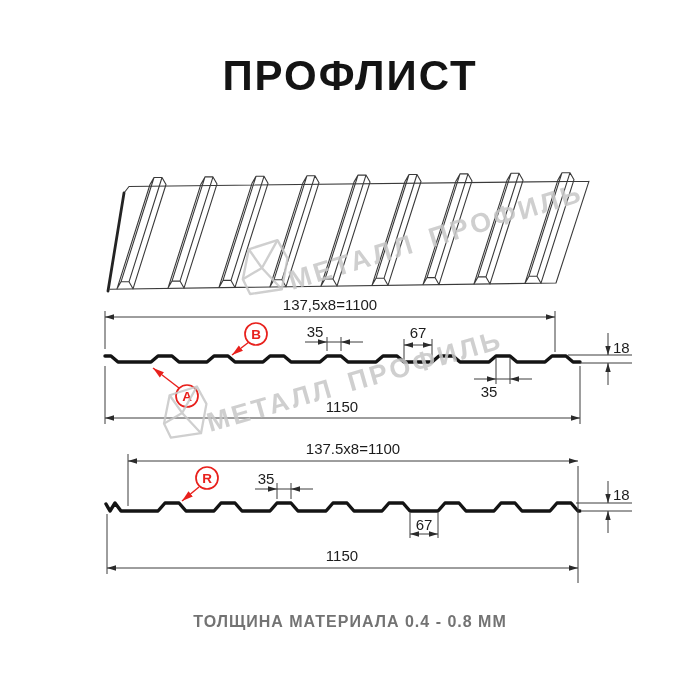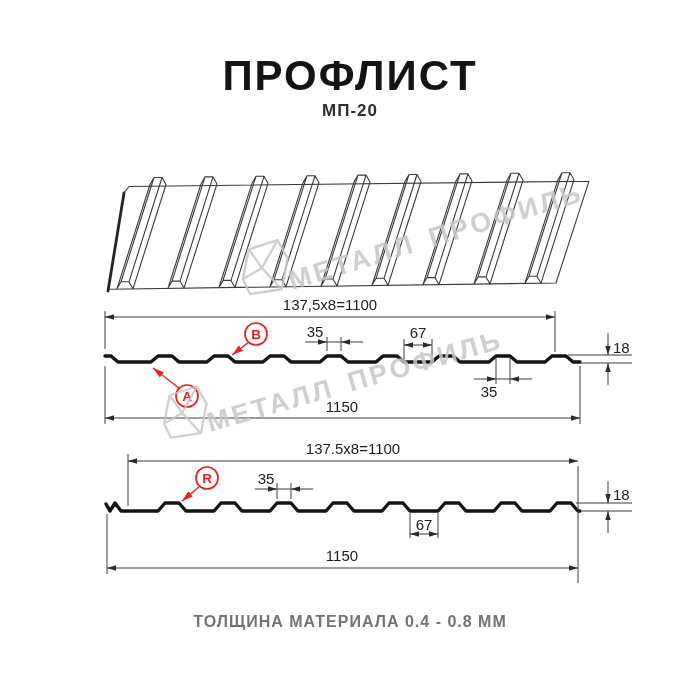--- a/index.html
+++ b/index.html
@@ -22,21 +22,20 @@
   .redtxt{font-size:13.5px;font-weight:bold;fill:#e8201c;text-anchor:middle;}
   .wmtext{font-size:27px;font-weight:bold;fill:#c7c7c7;letter-spacing:3px;word-spacing:5px;}
   .wmglyph{fill:none;stroke:#c7c7c7;stroke-width:2.4;stroke-linejoin:round;}
 </style>
 </head>
 <body>
 
 <div id="stage">
 
   <div class="title">ПРОФЛИСТ</div>
-  <div class="subtitle">МП-20</div>
 
   <svg width="700" height="700" viewBox="0 0 700 700">
     <defs>
       <marker id="arr" viewBox="0 0 10 7" refX="9" refY="3.5" markerWidth="10" markerHeight="7" orient="auto-start-reverse">
           <path d="M9,3.5 L0,0.8 L0,6.2 Z" fill="#2b2b2b"></path>
         </marker>
       <marker id="arrRed" viewBox="0 0 9 6" refX="8" refY="3" markerWidth="9" markerHeight="6" orient="auto-start-reverse">
           <path d="M8,3 L0,0.6 L0,5.4 Z" fill="#e8201c"></path>
         </marker>
     </defs>

